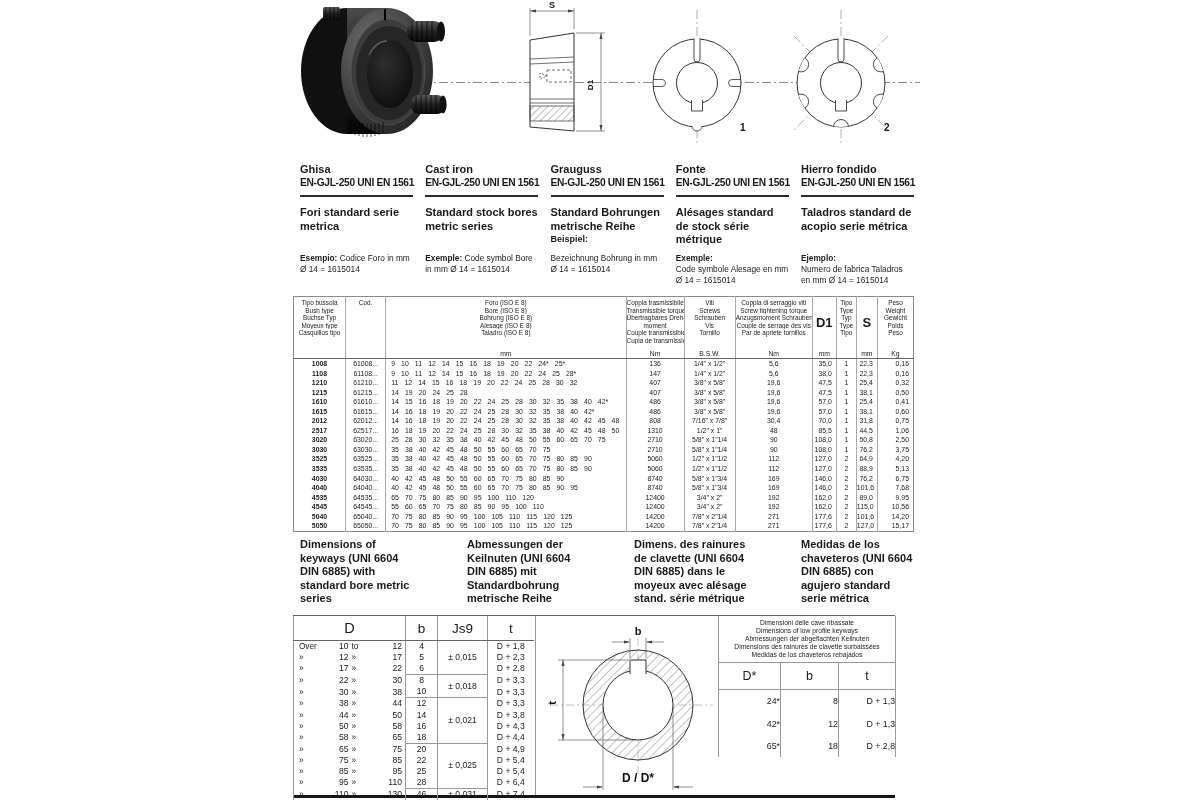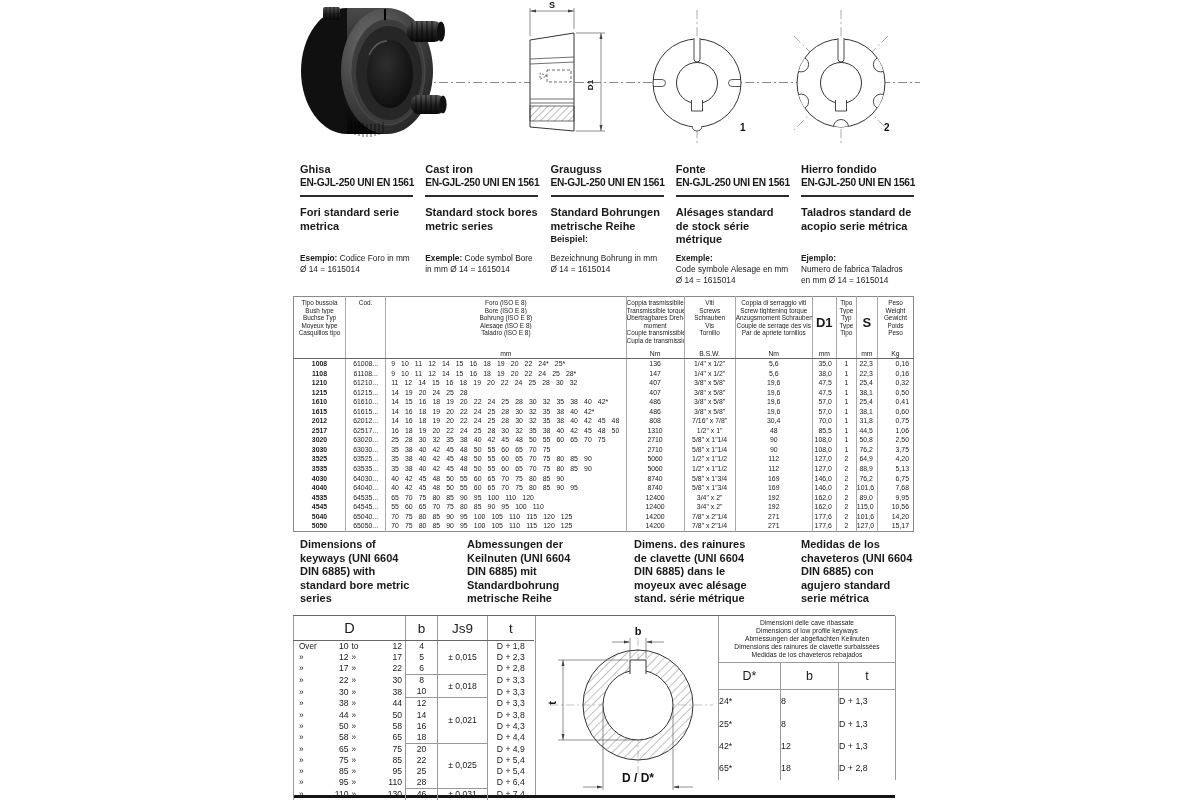--- a/index.html
+++ b/index.html
@@ -65,21 +65,21 @@
   .js9-col { border-right:1px solid #999; text-align:center; vertical-align:middle; }
   .t-col   { text-align:center; }
   .gend    { border-bottom:1px solid #999;margin-top:20px; }
 
   
   #lp-table { left:718px; top:616px; width:177px; border-collapse:collapse; table-layout:fixed;
     border-left:1px solid #999; border-right:1px solid #999; }
   #lp-table td { padding:0; }
   .lp-title { font-size:6.7px; line-height:8px; text-align:center; border-bottom:1px solid #999; padding:3px 1px !important; }
   .lp-head  { font-size:12.5px; text-align:center; height:26px; border-bottom:1px solid #999; }
-  .lp-cell  { font-size:8.8px; text-align:left; height:22.4px; }
+  .lp-cell  { font-size:8.8px; text-align:right; height:22.4px; }
   .vl { border-left:1px solid #999; }
 </style>
 </head>
 <body>
 
 <div class="abs" id="centerline"></div>
 
 <div class="abs" style="left:295px;top:3px;width:165px;height:138px;">
   <svg width="165" height="138" viewBox="0 0 165 138">
     <defs>
@@ -828,25 +828,20 @@
         <td class="lp-head">D*</td>
         <td class="lp-head vl">b</td>
         <td class="lp-head vl">t</td>
       </tr>
       <tr>
         <td class="lp-cell">24*</td>
         <td class="lp-cell vl">8</td>
         <td class="lp-cell vl">D + 1,3</td>
       </tr>
       <tr>
-        <td class="lp-cell">25*</td>
-        <td class="lp-cell vl">8</td>
-        <td class="lp-cell vl">D + 1,3</td>
-      </tr>
-      <tr>
         <td class="lp-cell">42*</td>
         <td class="lp-cell vl">12</td>
         <td class="lp-cell vl">D + 1,3</td>
       </tr>
       <tr>
         <td class="lp-cell">65*</td>
         <td class="lp-cell vl">18</td>
         <td class="lp-cell vl">D + 2,8</td>
       </tr>
     </tbody>

